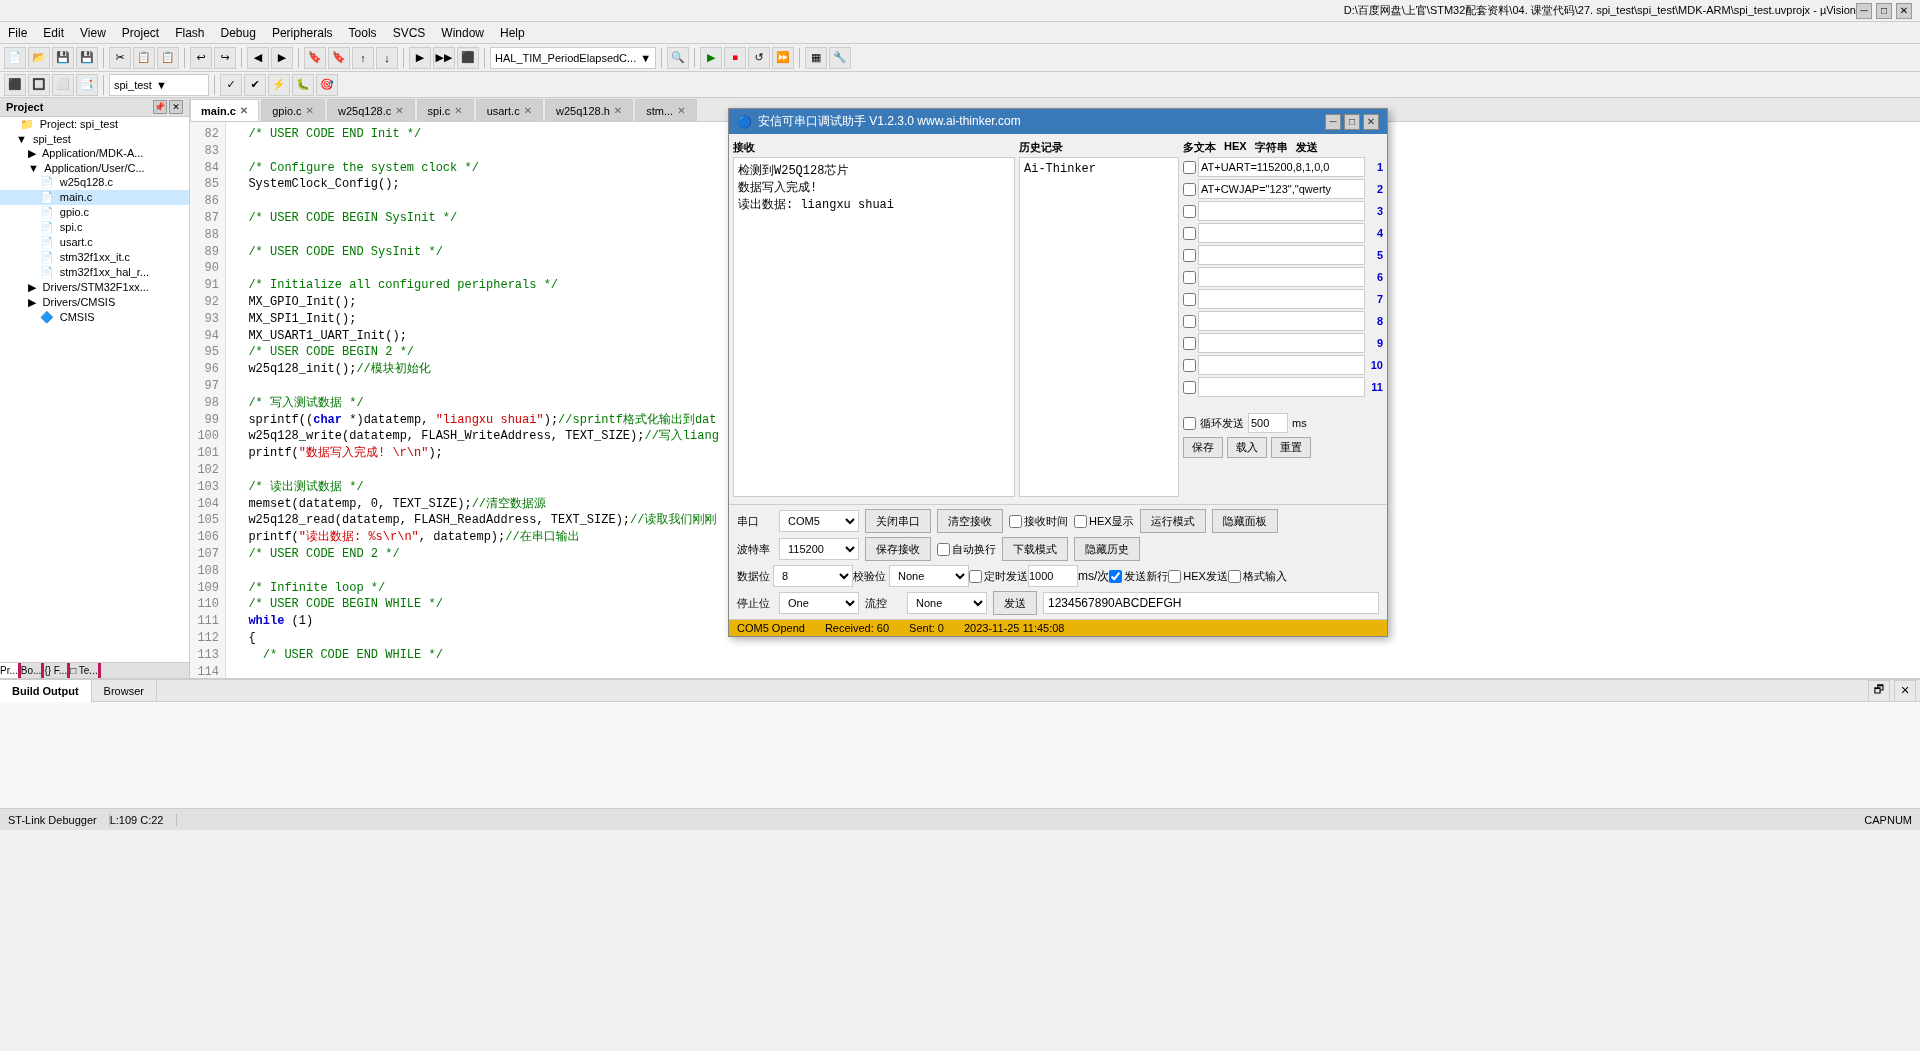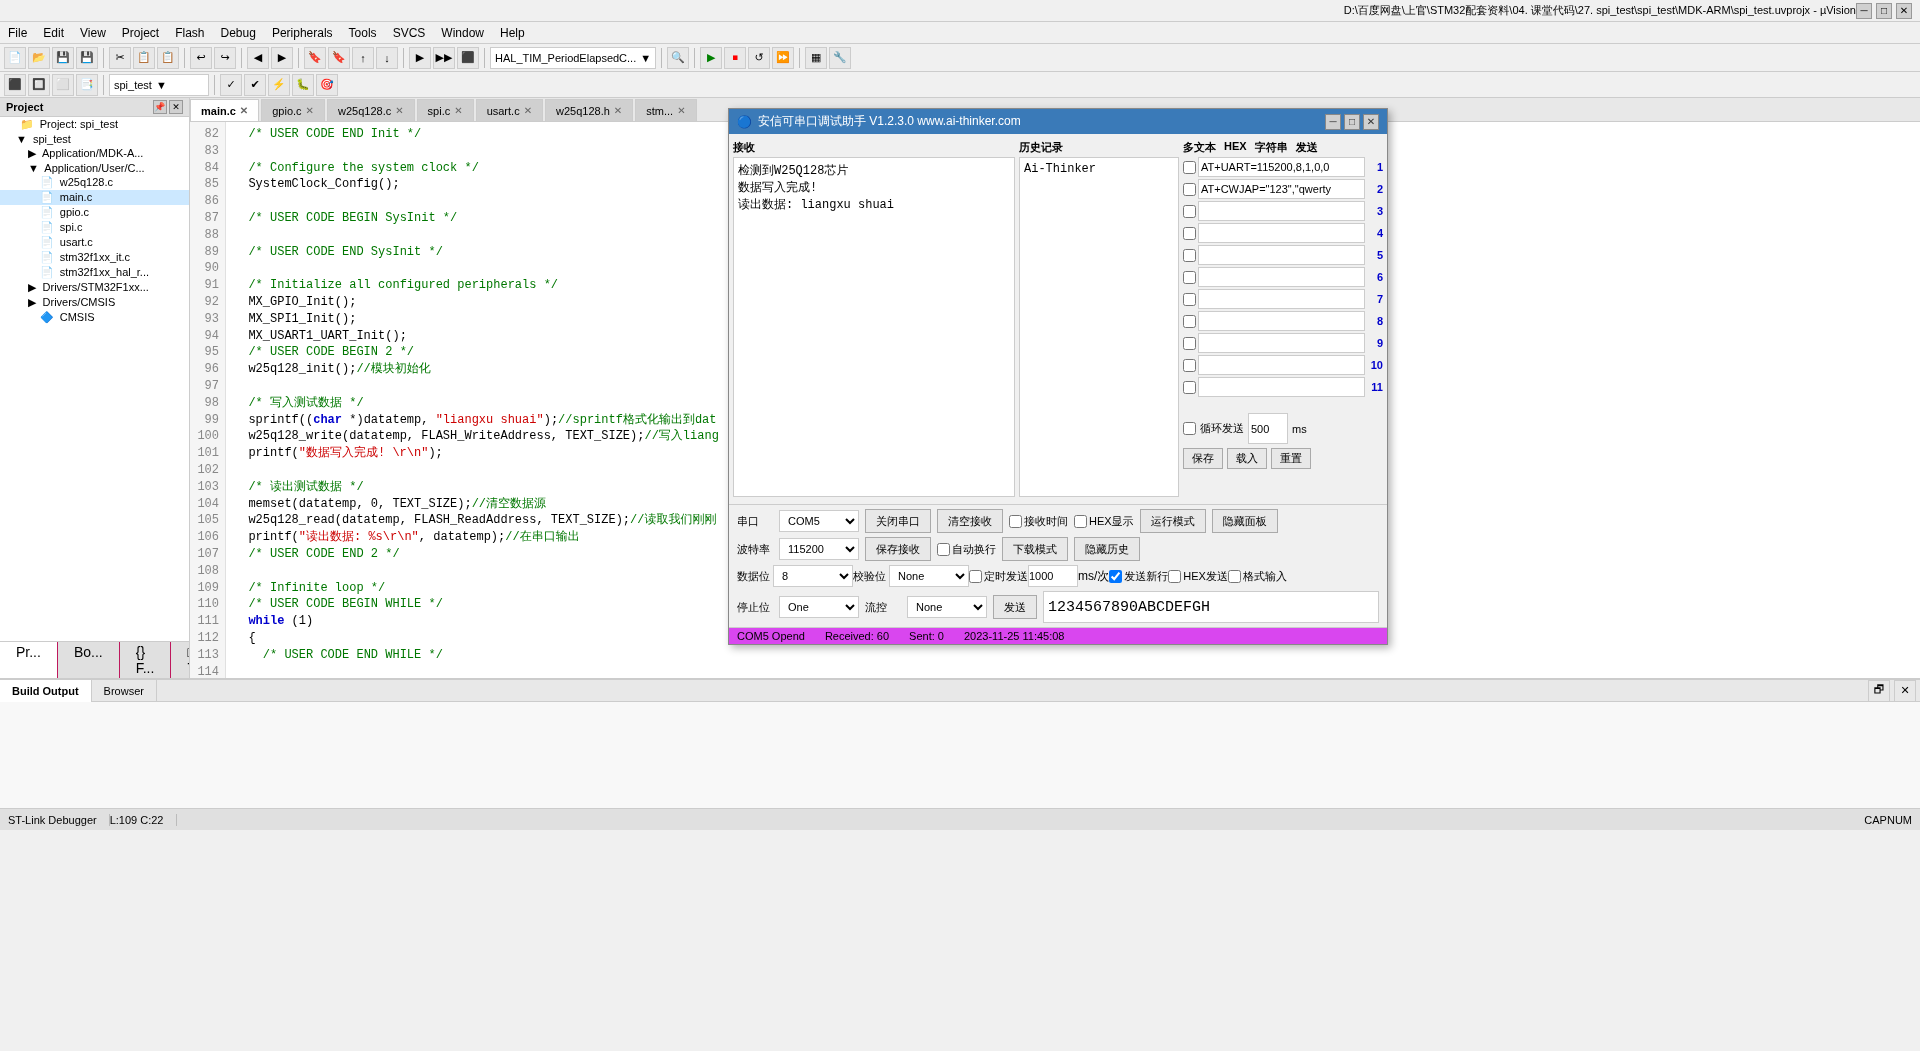--- a/index.html
+++ b/index.html
@@ -338,34 +338,34 @@
       font-size: 11px;
       height: 24px;
     }
     .ctrl-checkbox-label {
       display: flex;
       align-items: center;
       gap: 2px;
       font-size: 11px;
     }
     #serial-status-bar {
-      background: #d946ef;
+      background: #eab308;
       border-top: 1px solid #ccc;
       padding: 2px 8px;
       font-size: 11px;
       display: flex;
       gap: 20px;
     }
     #send-input {
       flex: 1;
-      height: 32px;
+      height: 22px;
       border: 1px solid #ccc;
       padding: 0 4px;
-      font-size: 15px;
-      font-family: Liberation Mono, monospace;
+      font-size: 12px;
+      font-family: Liberation Sans, sans-serif;
     }
 
     
     #build-output {
       height: 130px;
       background: #f8f8f8;
       border-top: 2px solid #ccc;
       display: flex;
       flex-direction: column;
     }
@@ -414,24 +414,24 @@
     }
     .status-section { border-right: 1px solid #bbb; padding-right: 12px; margin-right: 0; }
 
     
     #panel-tabs {
       display: flex;
       background: #e0e0e0;
       border-top: 1px solid #ccc;
     }
     .panel-tab {
-      padding: 2px 16px;
-      font-size: 14px;
+      padding: 2px 0;
+      font-size: 10px;
       cursor: pointer;
-      border-right: 1px solid #be185d;
+      border-right: 3px solid #be185d;
     }
     .panel-tab.active { background: white; }
 
     
     ::-webkit-scrollbar { width: 12px; height: 12px; }
     ::-webkit-scrollbar-track { background: #f0f0f0; }
     ::-webkit-scrollbar-thumb { background: #b0b0b0; border: 1px solid #999; }
 
     #main-content-row {
       display: flex;
@@ -818,21 +818,21 @@
       </div>
       <div class="mt-row">
         <input type="checkbox" class="mt-checkbox" style="">
         <input type="text" class="mt-input" value="" style="">
         <span class="mt-num">11</span>
       </div>
 
       <div id="loop-send-row">
         <input type="checkbox" style="">
         <span>循环发送</span>
-        <input type="text" style="width: 40px; height: 31px; border: 1px solid rgb(204, 204, 204); font-size: 11px; padding: 0px 2px;" value="500">
+        <input type="text" style="width: 40px; height: 20px; border: 1px solid rgb(204, 204, 204); font-size: 11px; padding: 0px 2px;" value="500">
         <span>ms</span>
       </div>
 
       <div style="display:flex;gap:4px;margin-top:4px;">
         <button class="btn-action">保存</button>
         <button class="btn-action">载入</button>
         <button class="btn-action">重置</button>
       </div>
     </div>
   </div>

